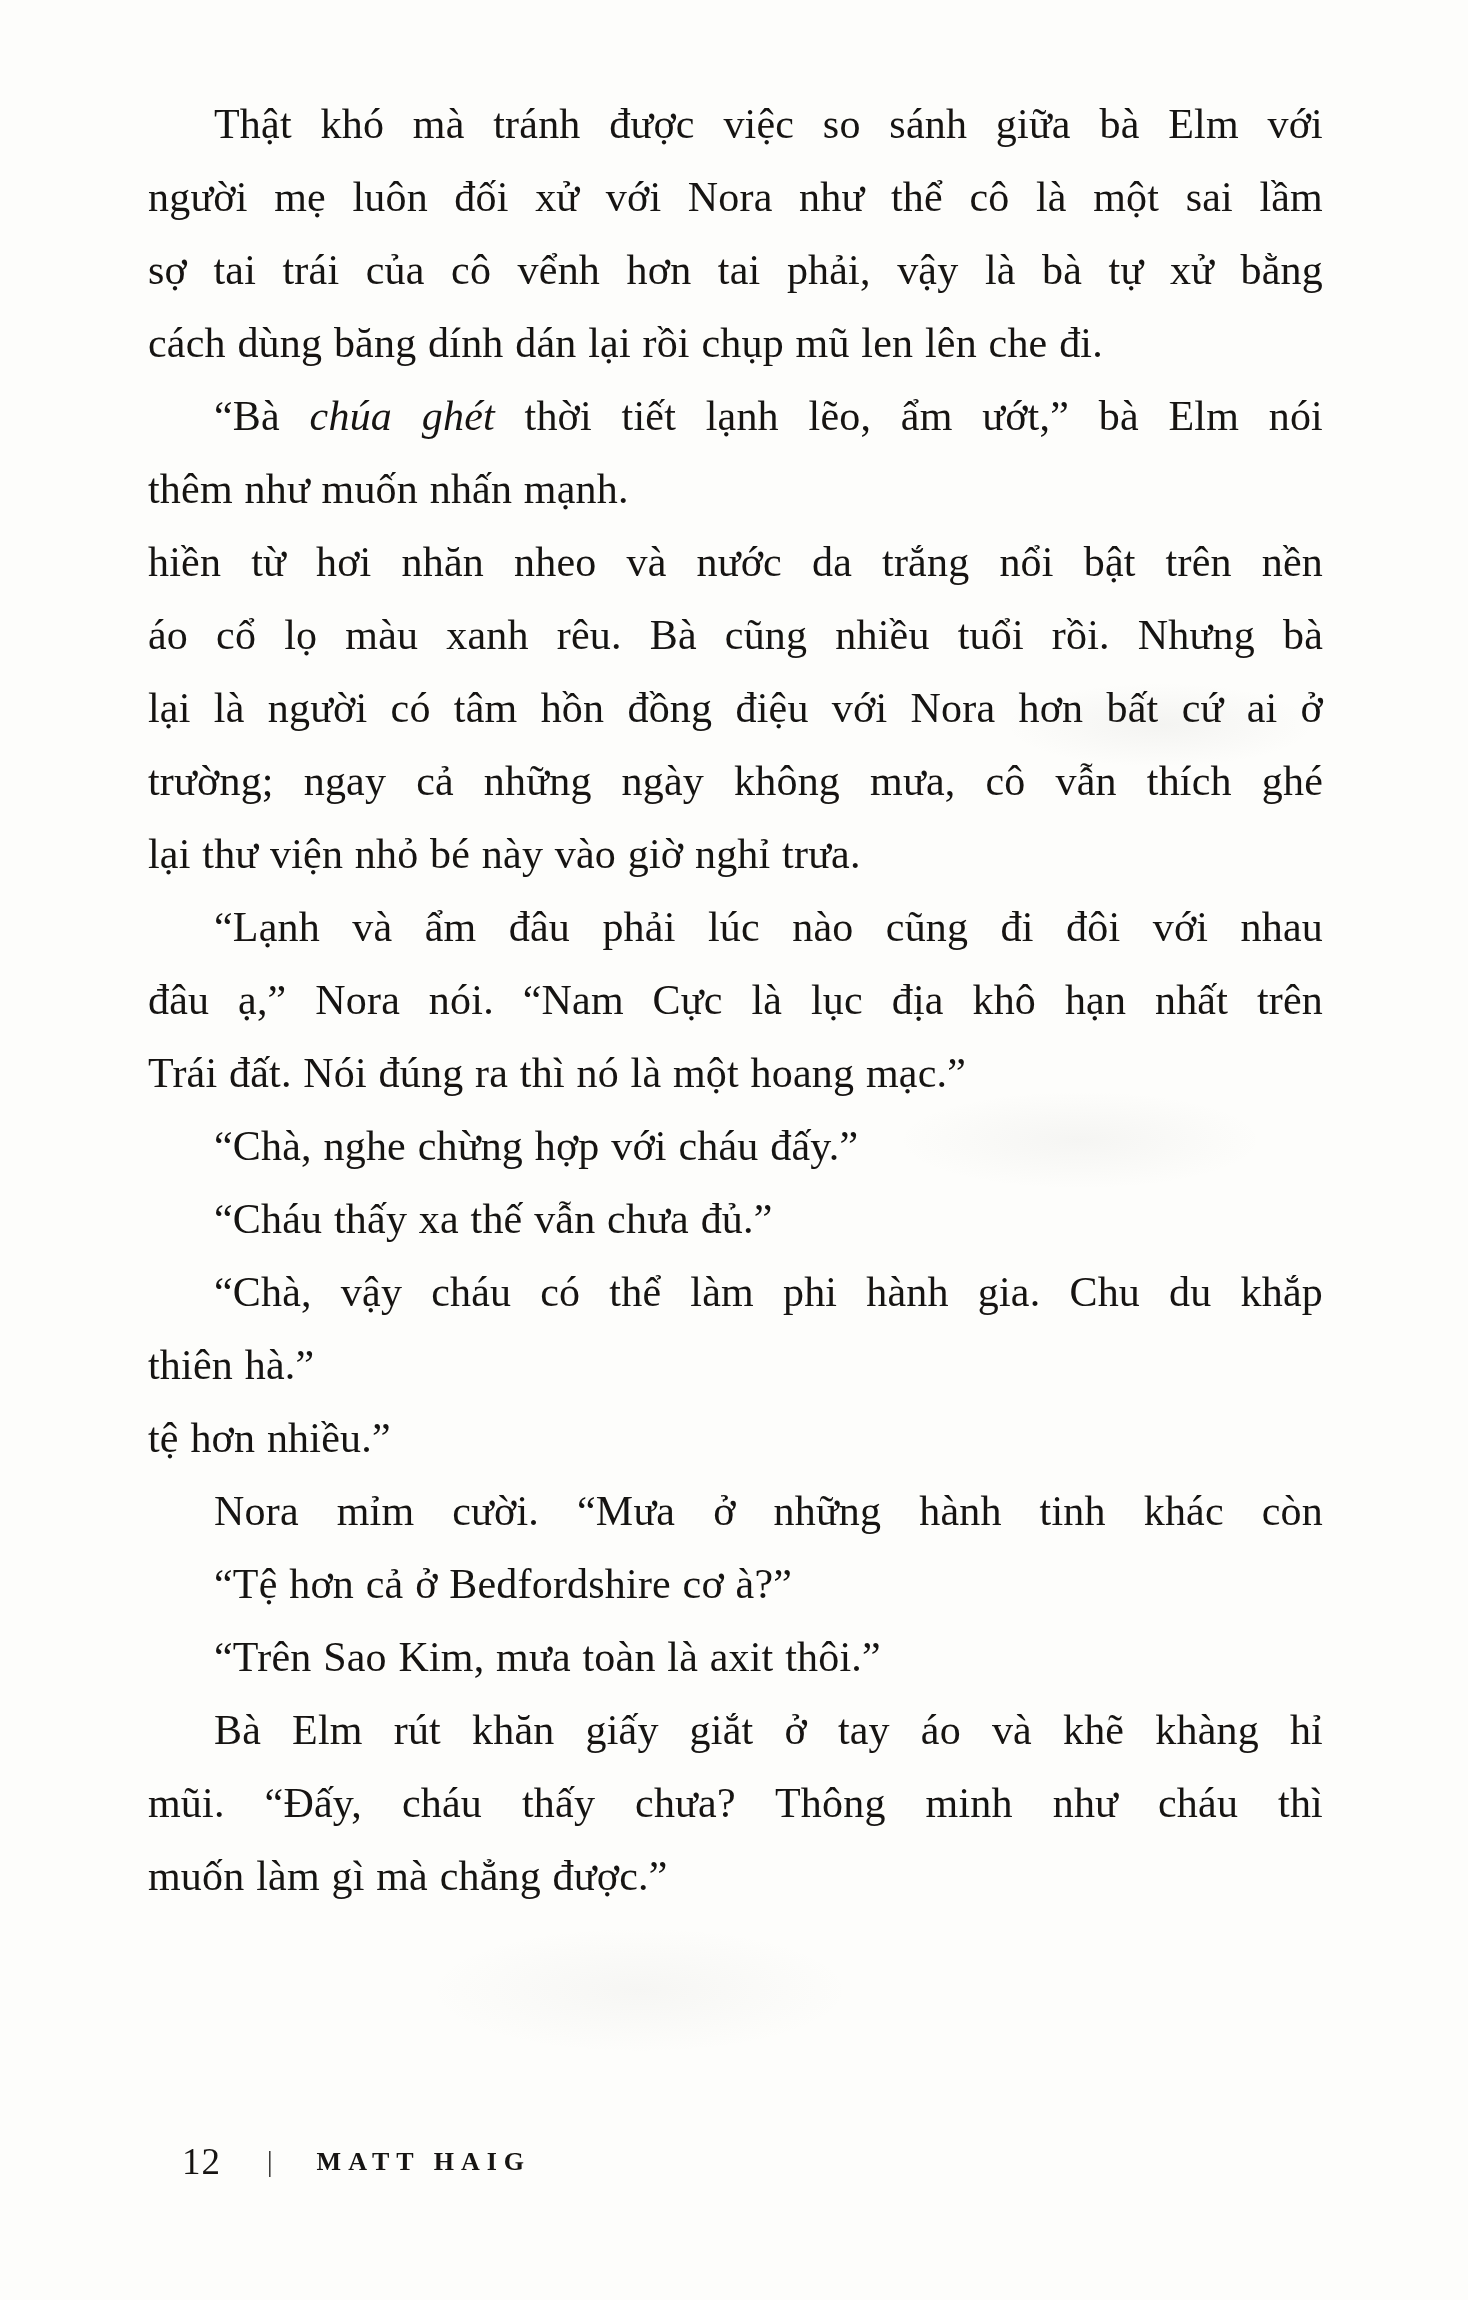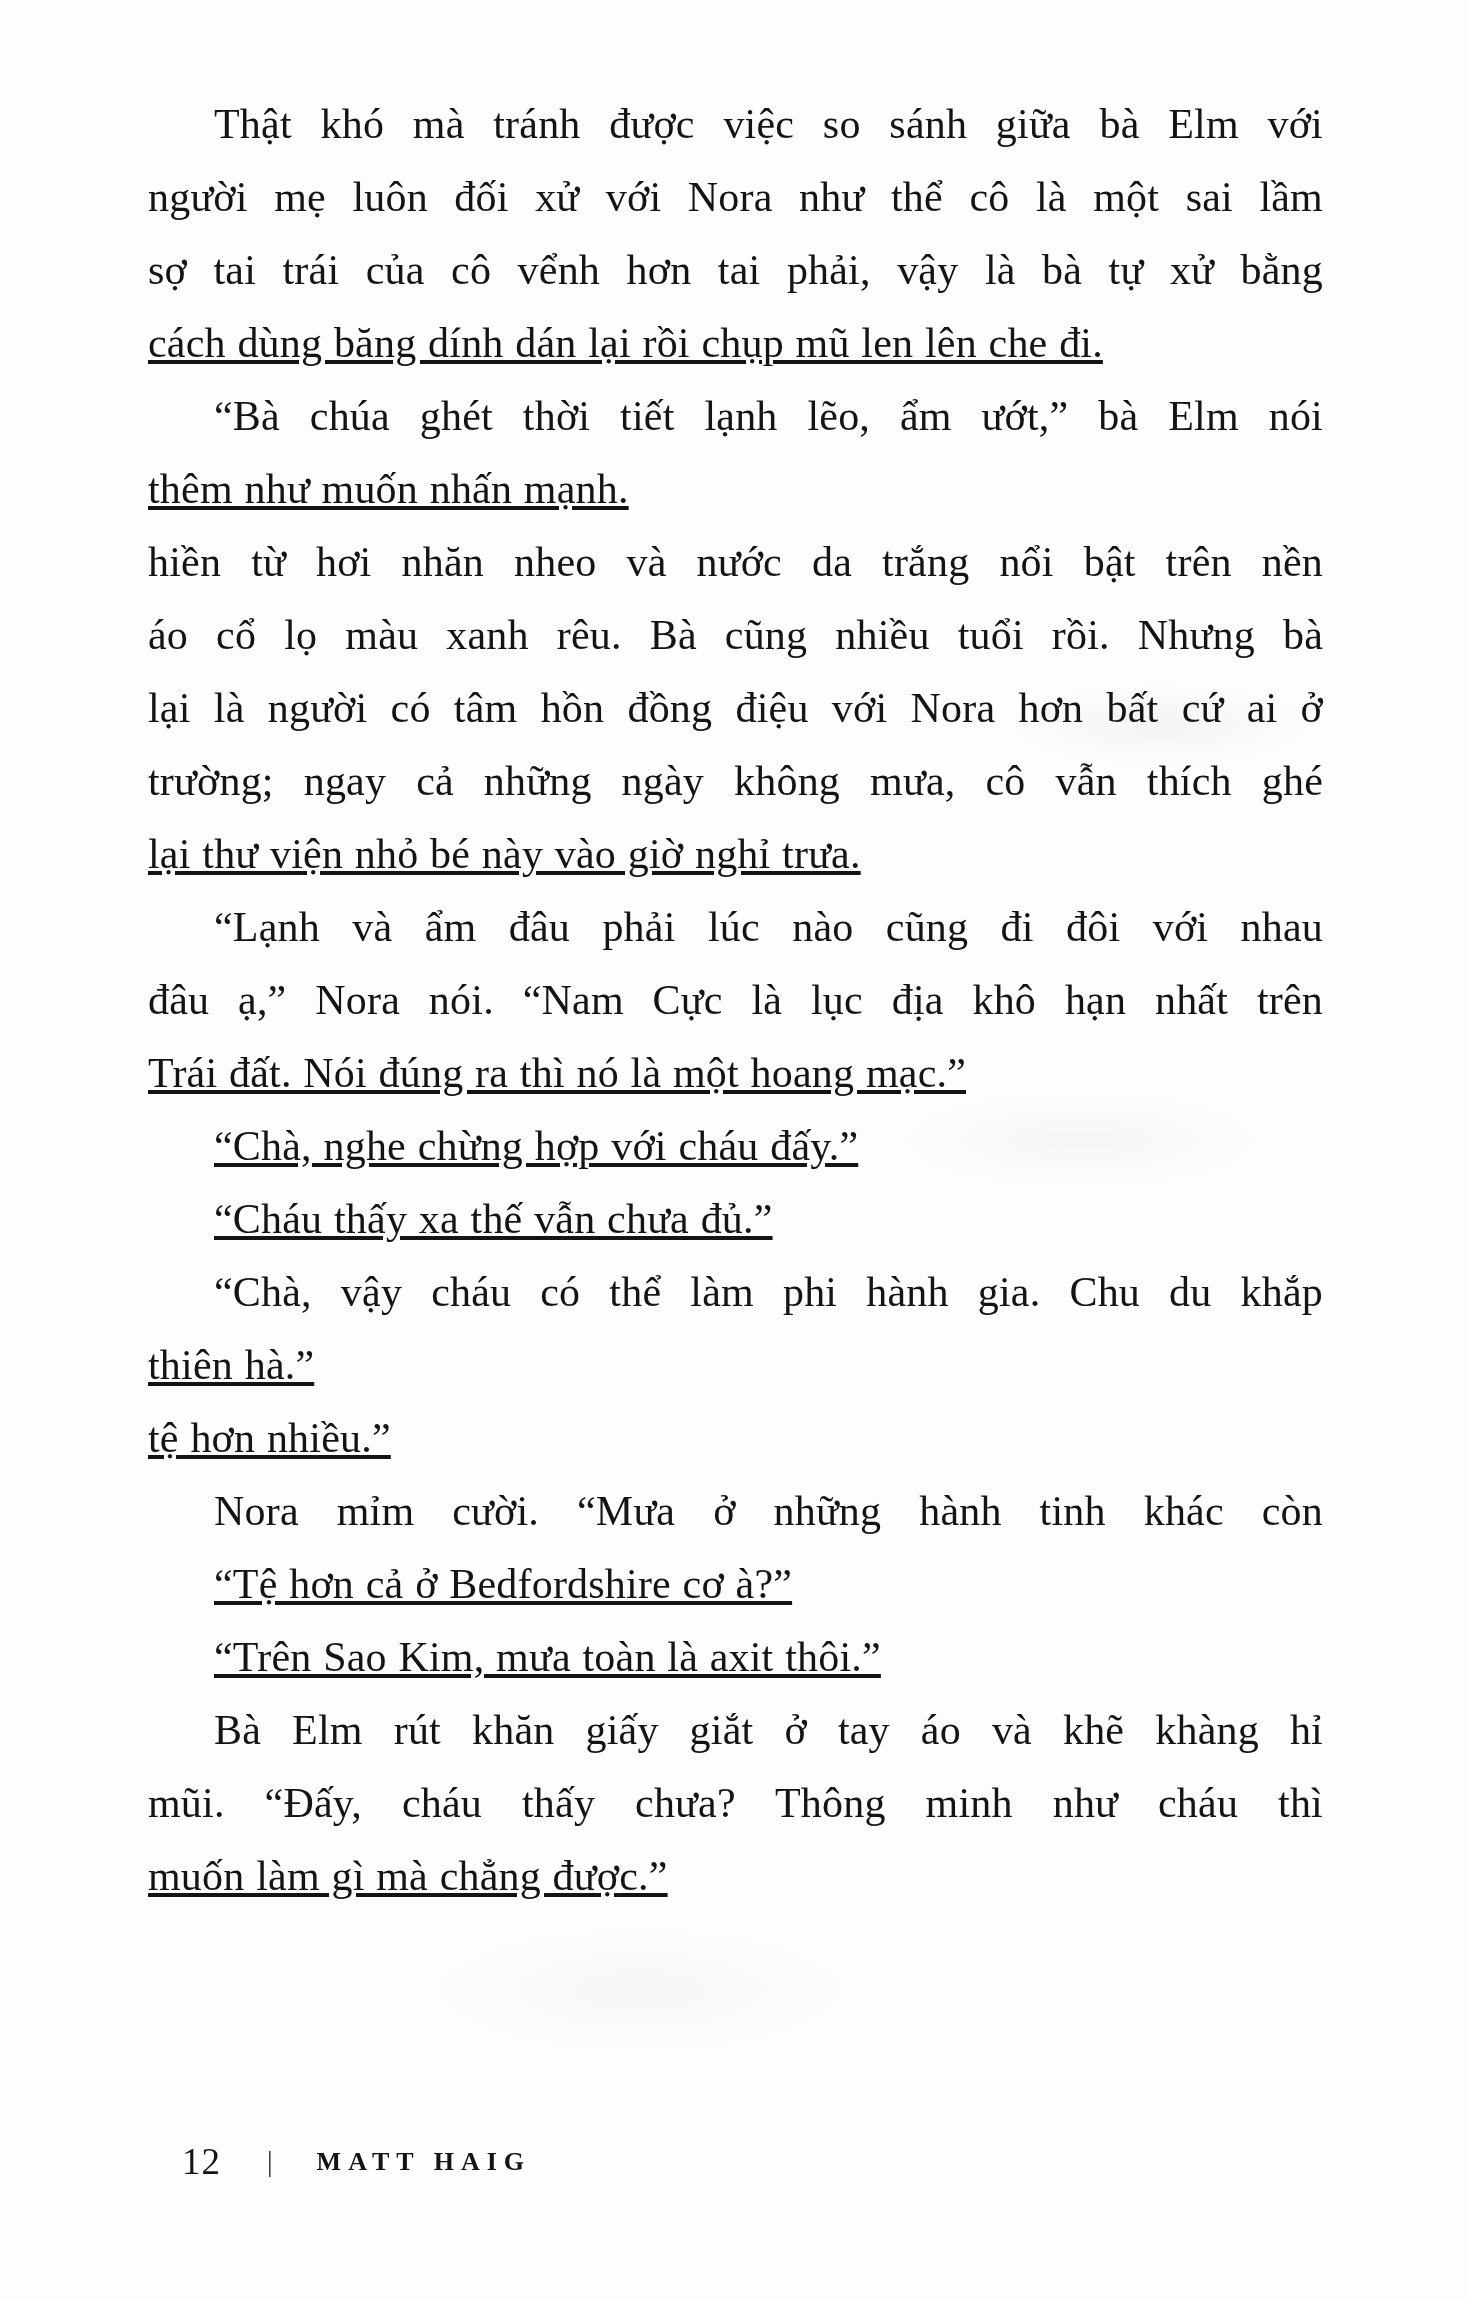--- a/index.html
+++ b/index.html
@@ -37,22 +37,22 @@
   .para { margin: 0; padding: 0; }
   .line {
     font-size: 42px;
     line-height: 73px;
     text-align: justify;
     text-align-last: justify;
     letter-spacing: 0.2px;
     word-spacing: 1px;
   }
   .line.first { text-indent: 66px; }
-  .line.last  { text-align-last: left; text-decoration: underline; }
-  .italic { }
+  .line.last  { text-align-last: left; }
+  .italic { font-style: italic; }
   .footer {
     position: absolute;
     left: 182px;
     top: 2140px;
     display: flex;
     align-items: center;
   }
   .footer .page-number {
     font-size: 37px;
     letter-spacing: 1px;

